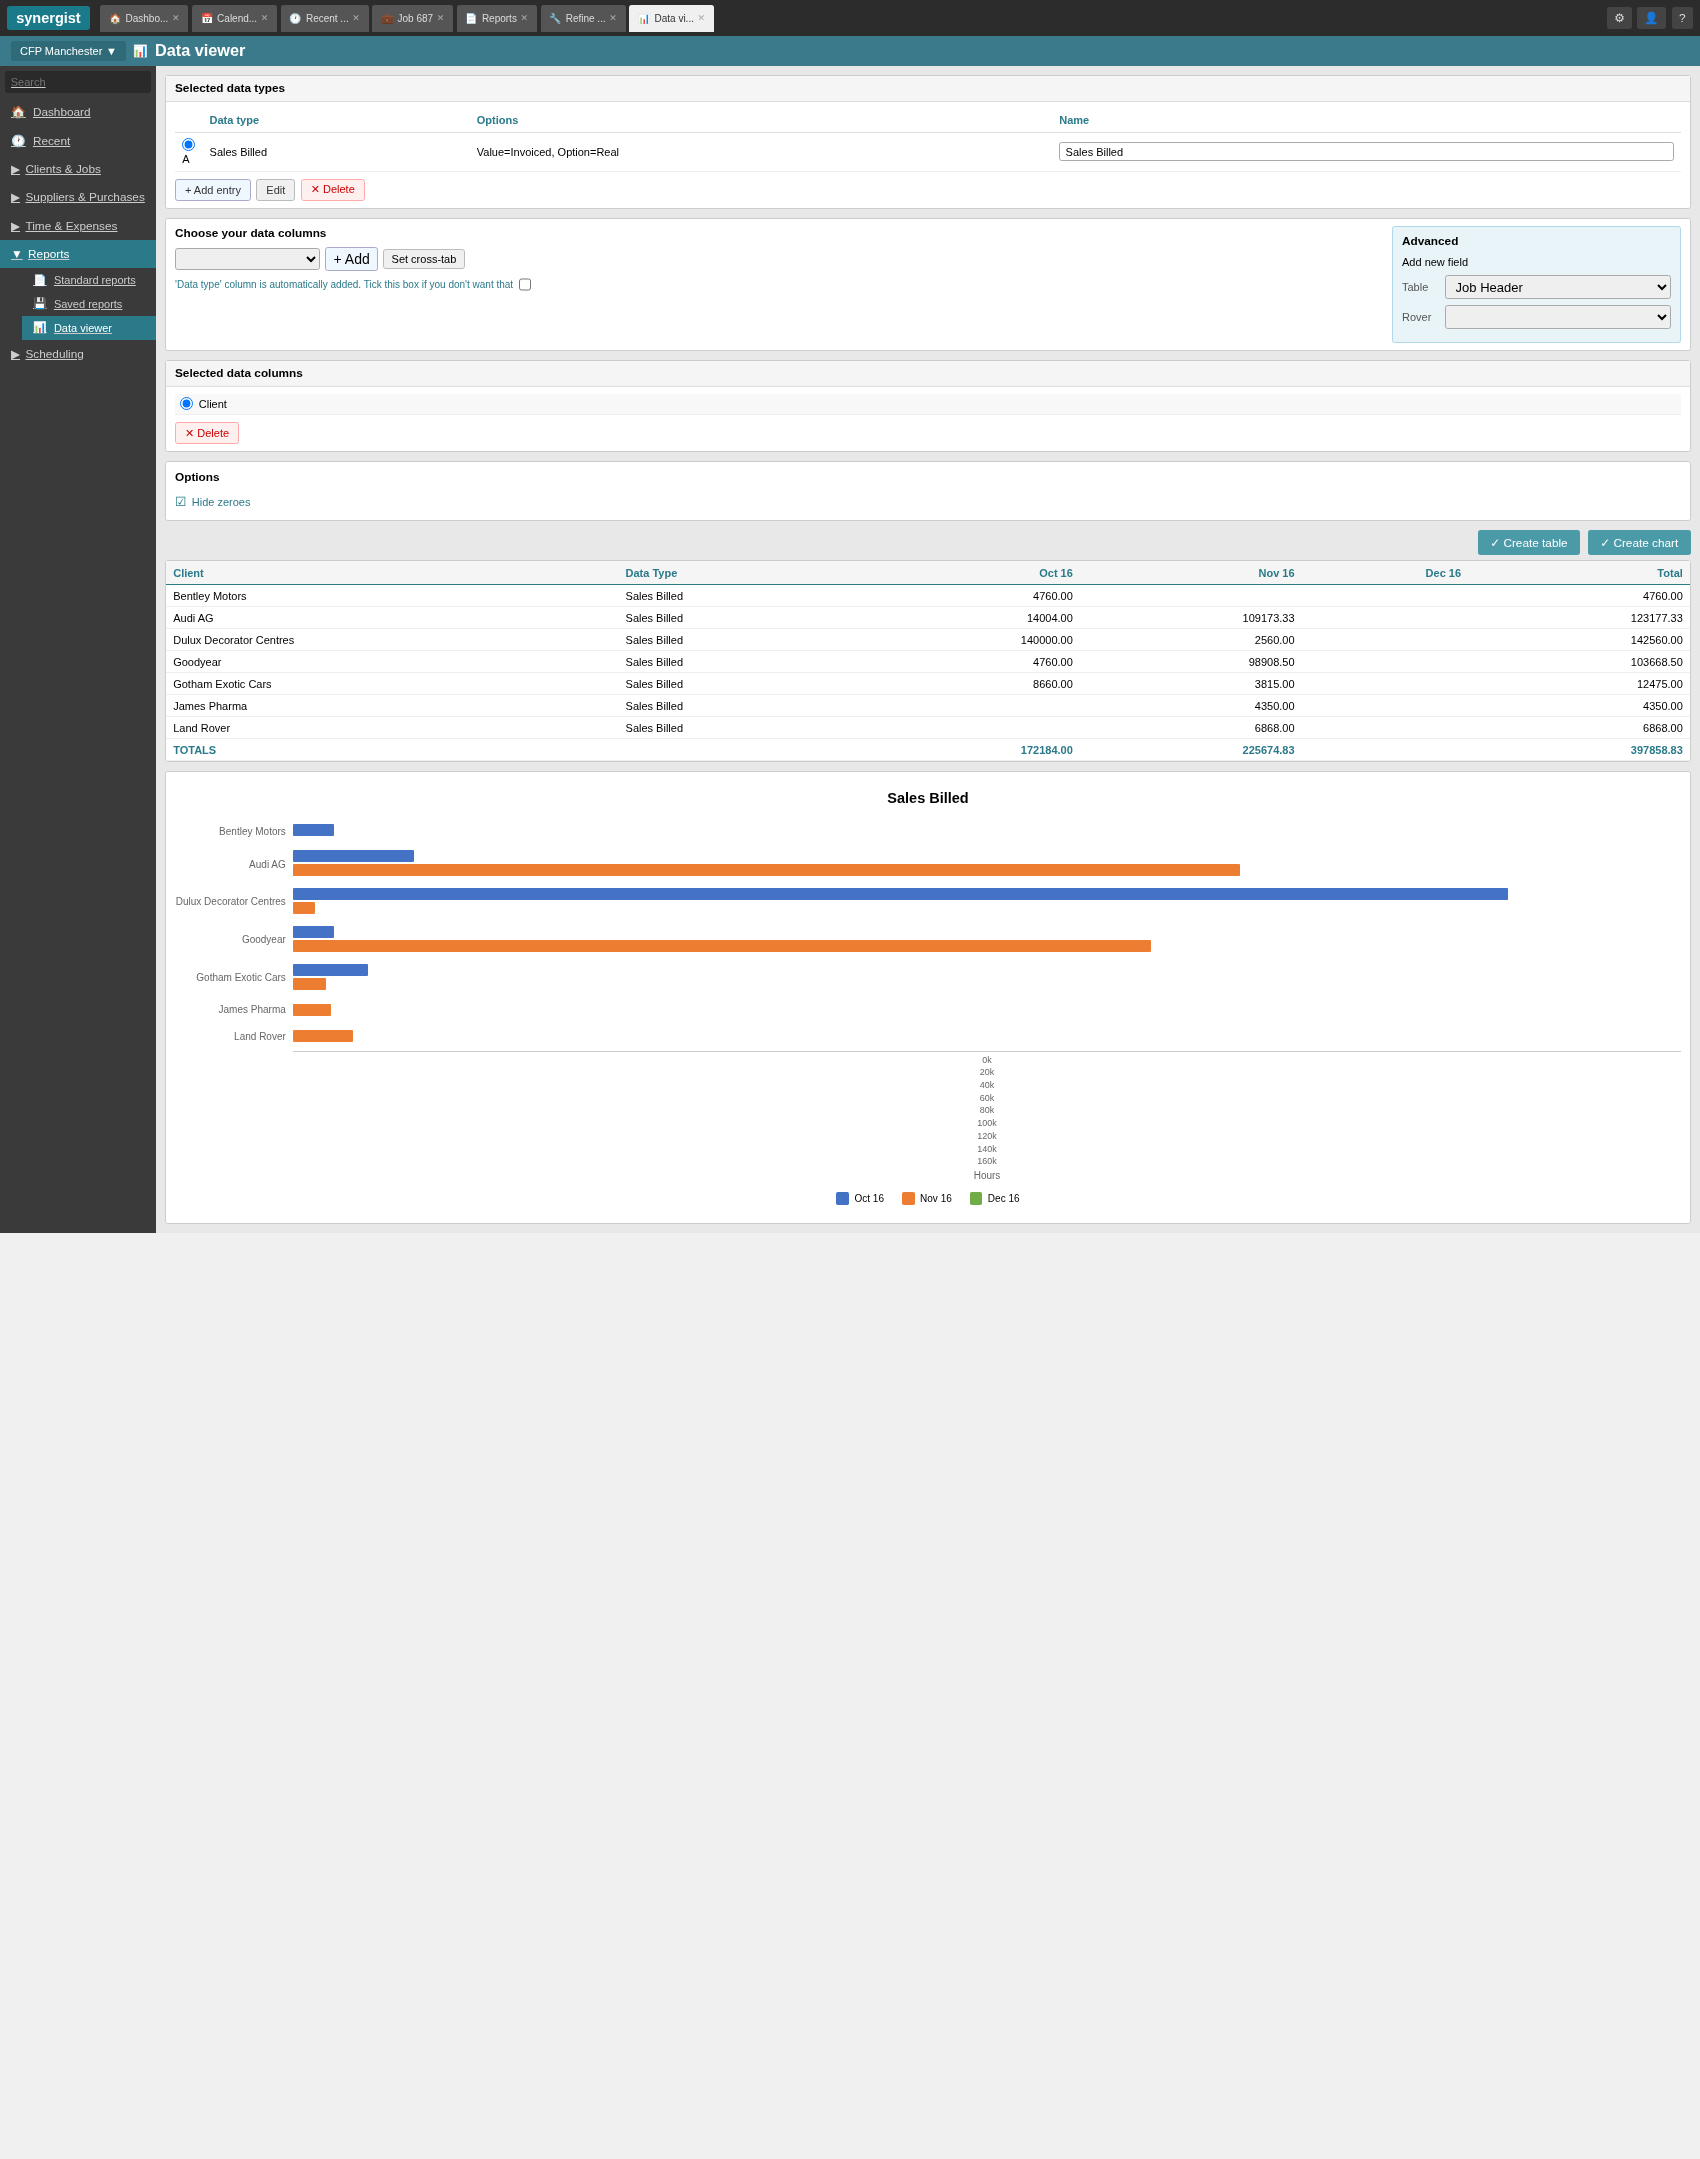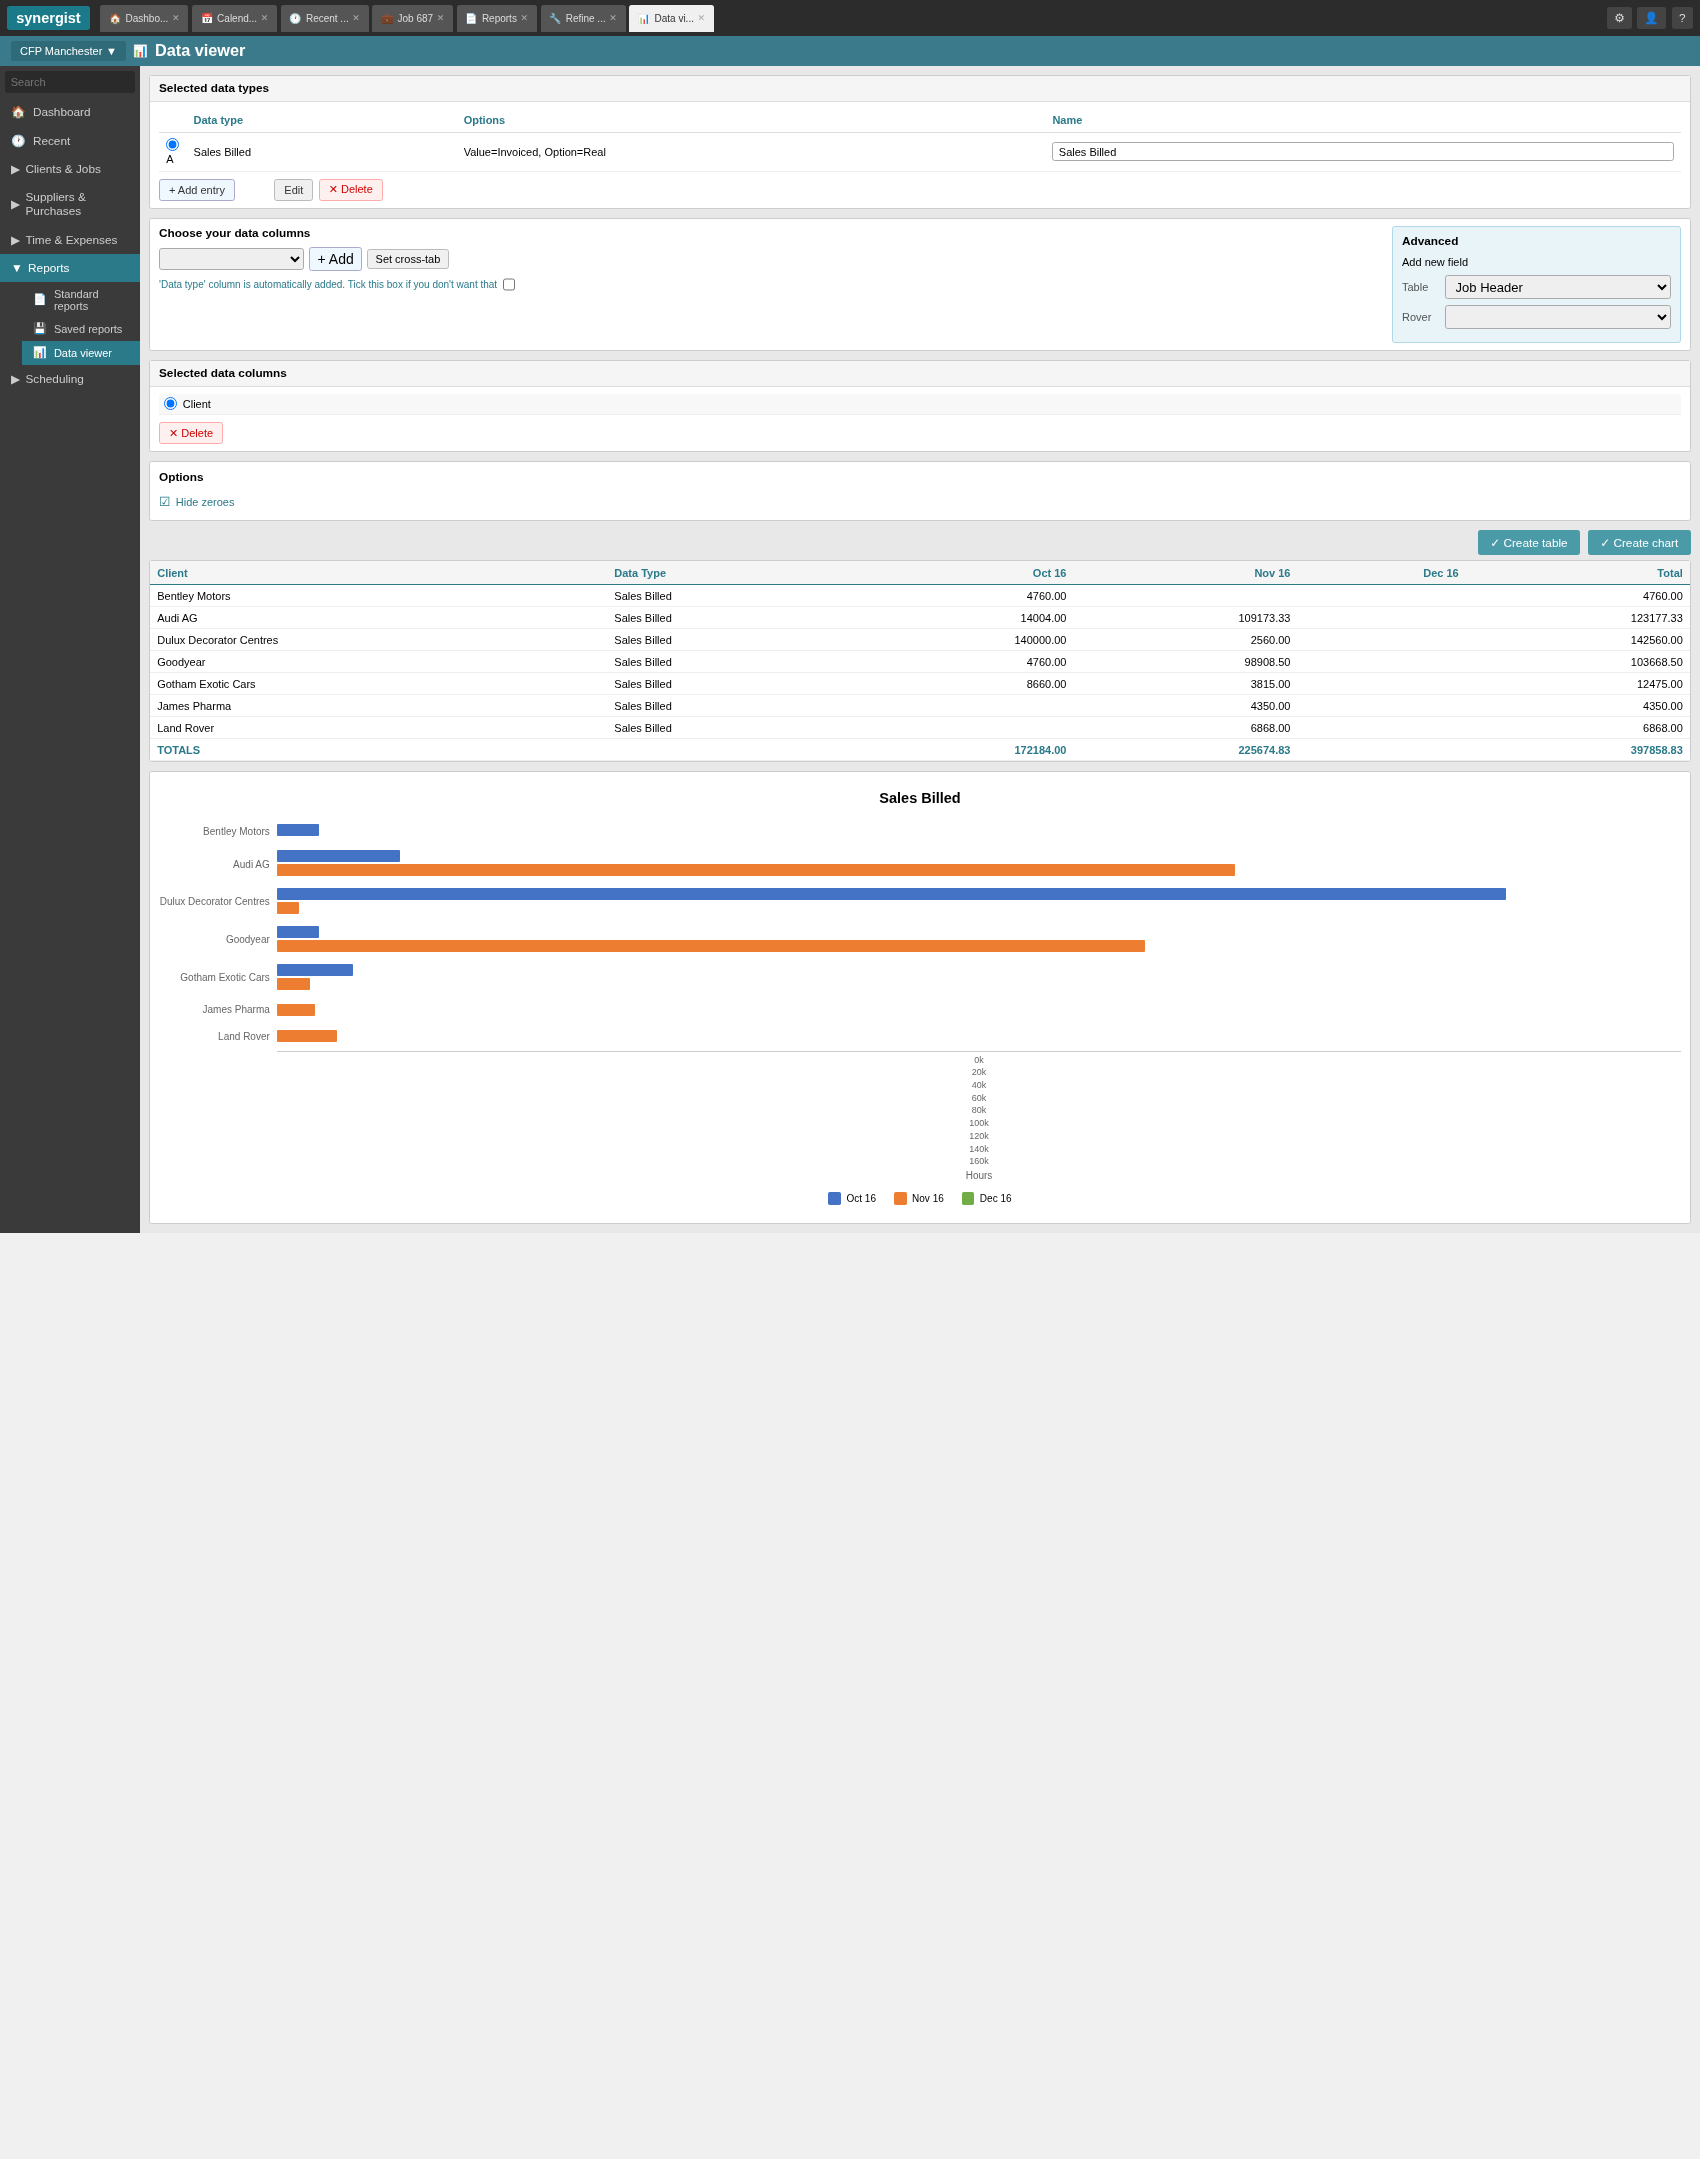--- a/index.html
+++ b/index.html
@@ -87,26 +87,27 @@
 
     
     .main-layout {
       display: flex;
       flex: 1;
       min-height: 0;
     }
 
     
     .sidebar {
-      width: 140px;
+      width: 156px;
       background: #3a3a3a;
       color: #ccc;
       flex-shrink: 0;
       display: flex;
       flex-direction: column;
+      text-decoration: underline;
     }
     .sidebar-search {
       display: flex;
       align-items: center;
       background: #2a2a2a;
       margin: 5.4px;
       border-radius: 2.7px;
       padding: 3.6px 5.4px;
       gap: 3.6px;
     }
@@ -196,21 +197,21 @@
       padding: 3.6px 9px;
       border-radius: 2.7px;
       border: 0.9px solid #ccc;
       cursor: pointer;
       font-size: 11px;
       display: inline-flex;
       align-items: center;
       gap: 3.6px;
     }
     .btn-add { background: #f0f8ff; color: #333; border-color: #aac; }
-    .btn-edit { background: #f0f0f0; color: #333; border-color: #bbb; margin-left: 34px; }
+    .btn-edit { background: #f0f0f0; color: #333; border-color: #bbb; }
     .btn-delete { background: #fff0f0; color: #c00; border-color: #faa; }
     .btn-create { background: #4a9aa8; color: white; border: none; padding: 5.4px 12.7px; font-size: 11.8px; }
     .btn-row { display: flex; gap: 5.4px; margin-top: 7.2px; }
 
     
     .columns-section {
       display: flex;
       gap: 9px;
     }
     .columns-left { flex: 1; }

